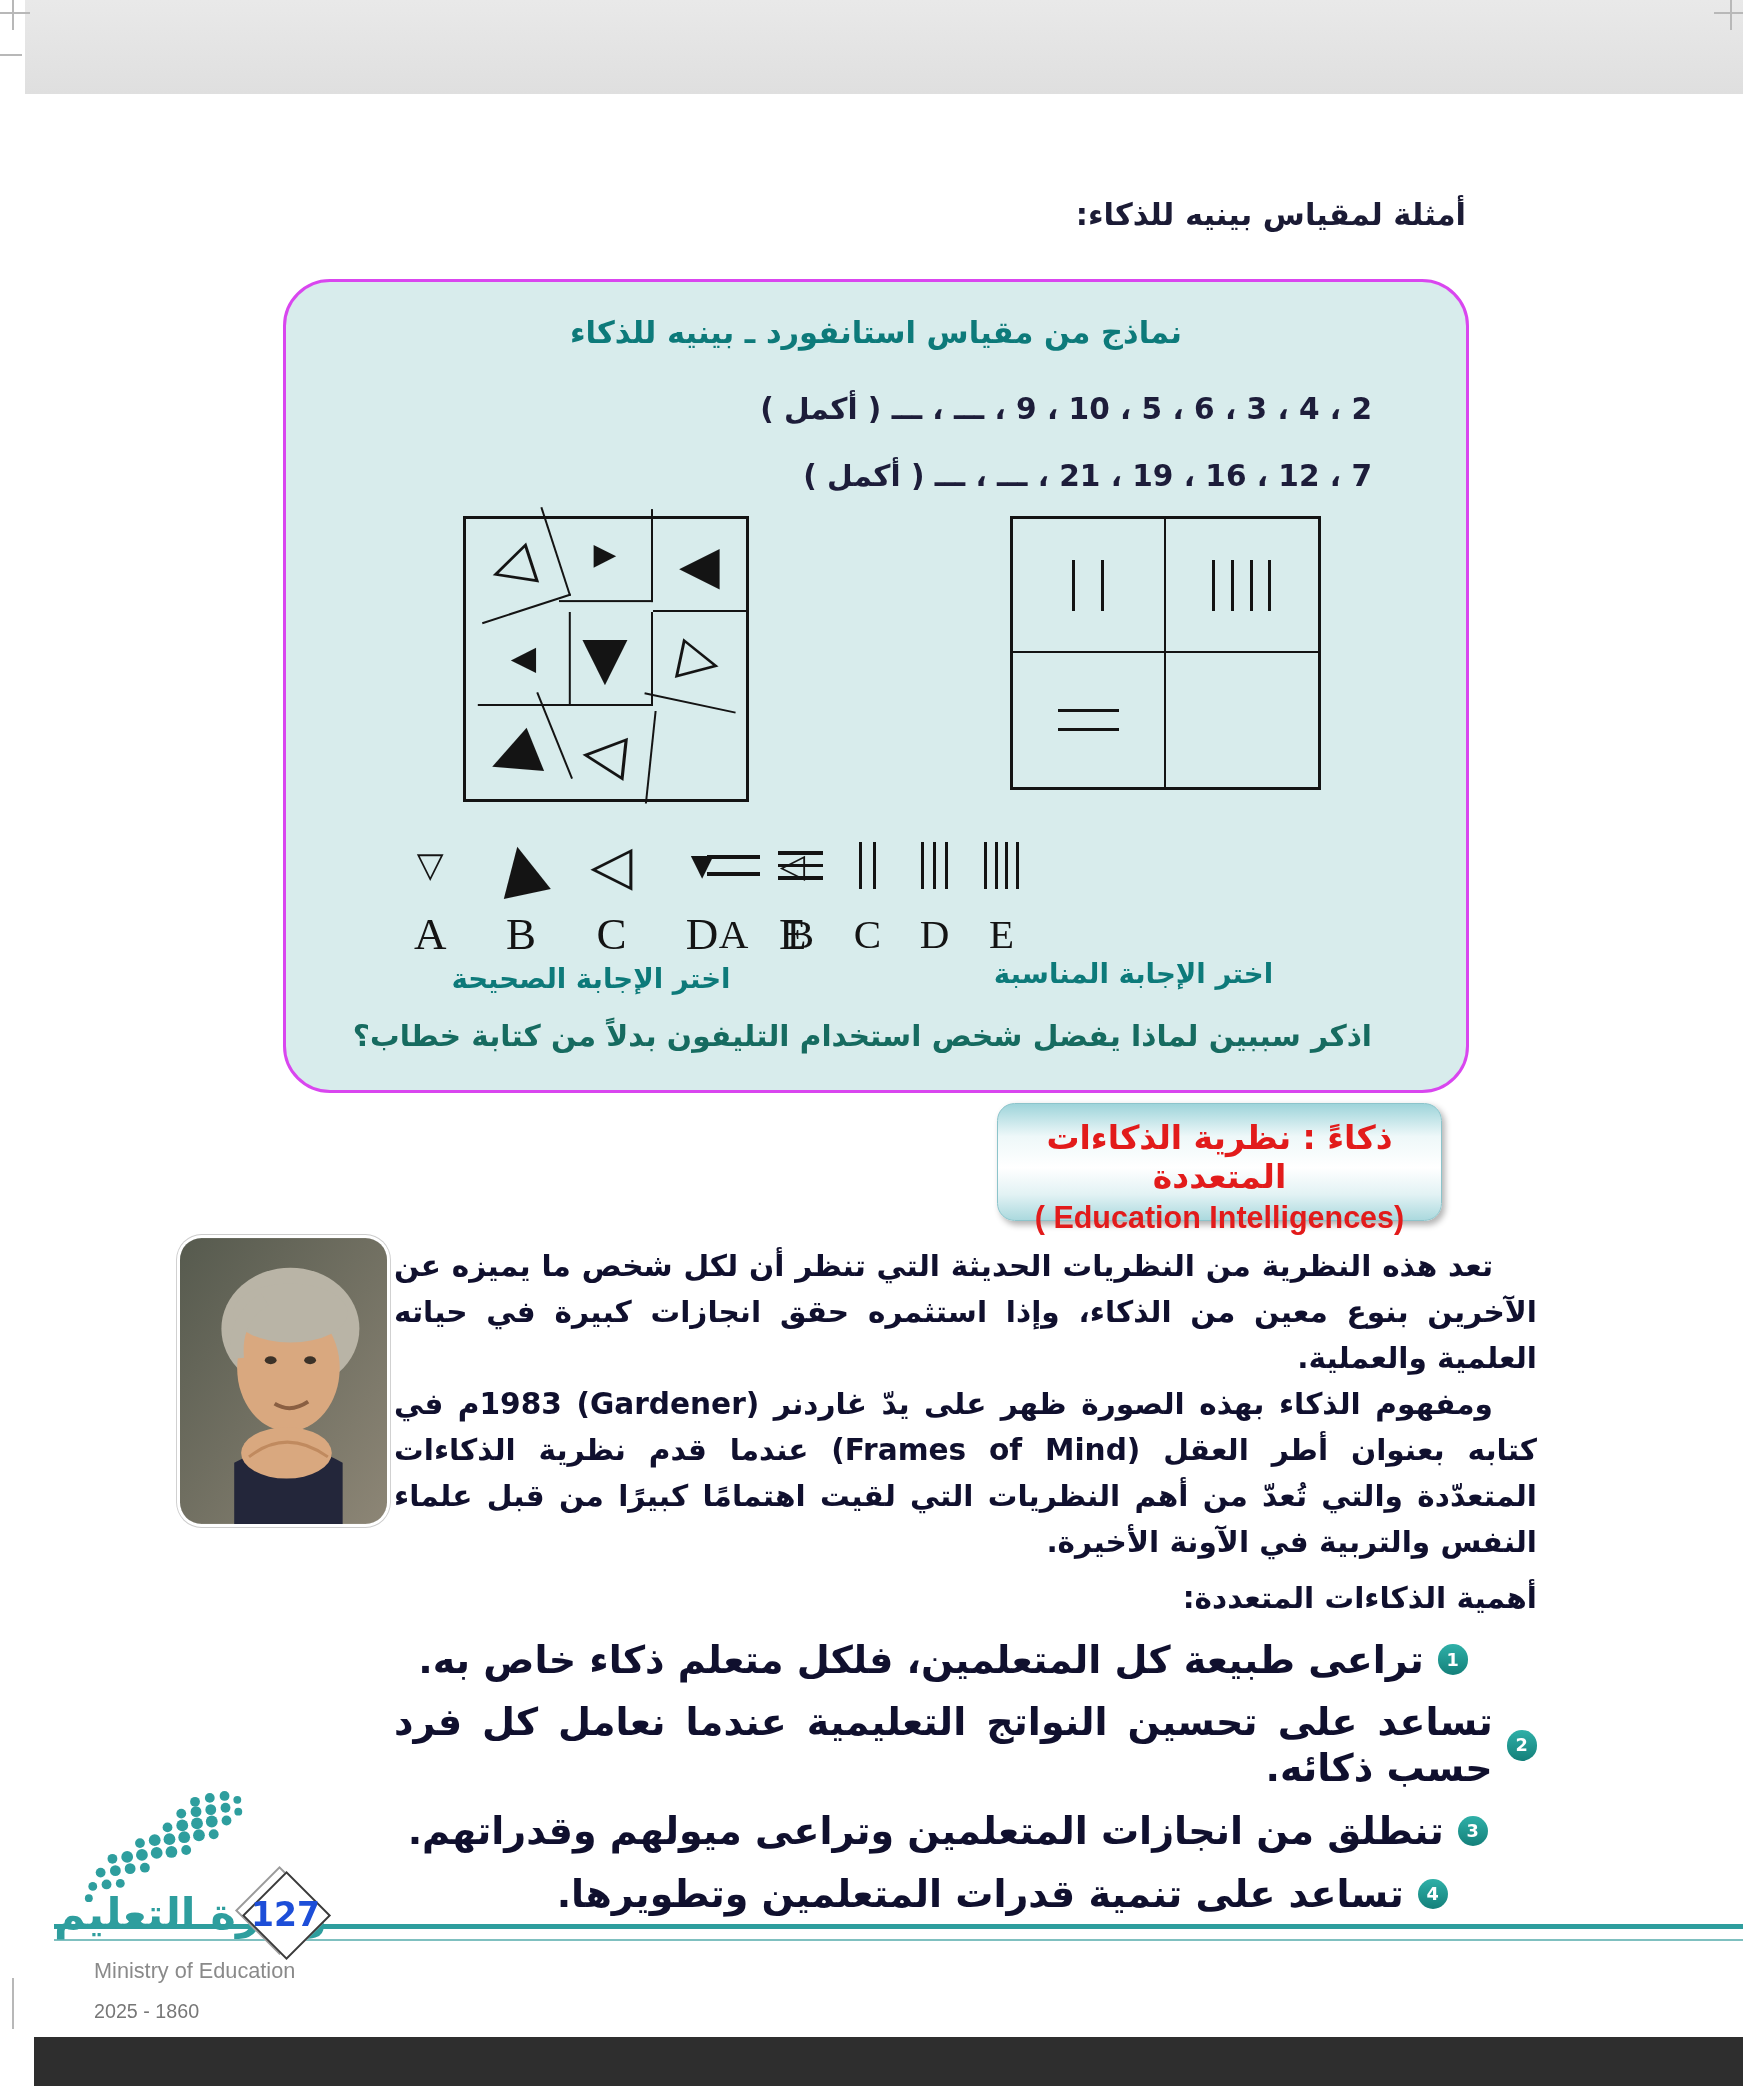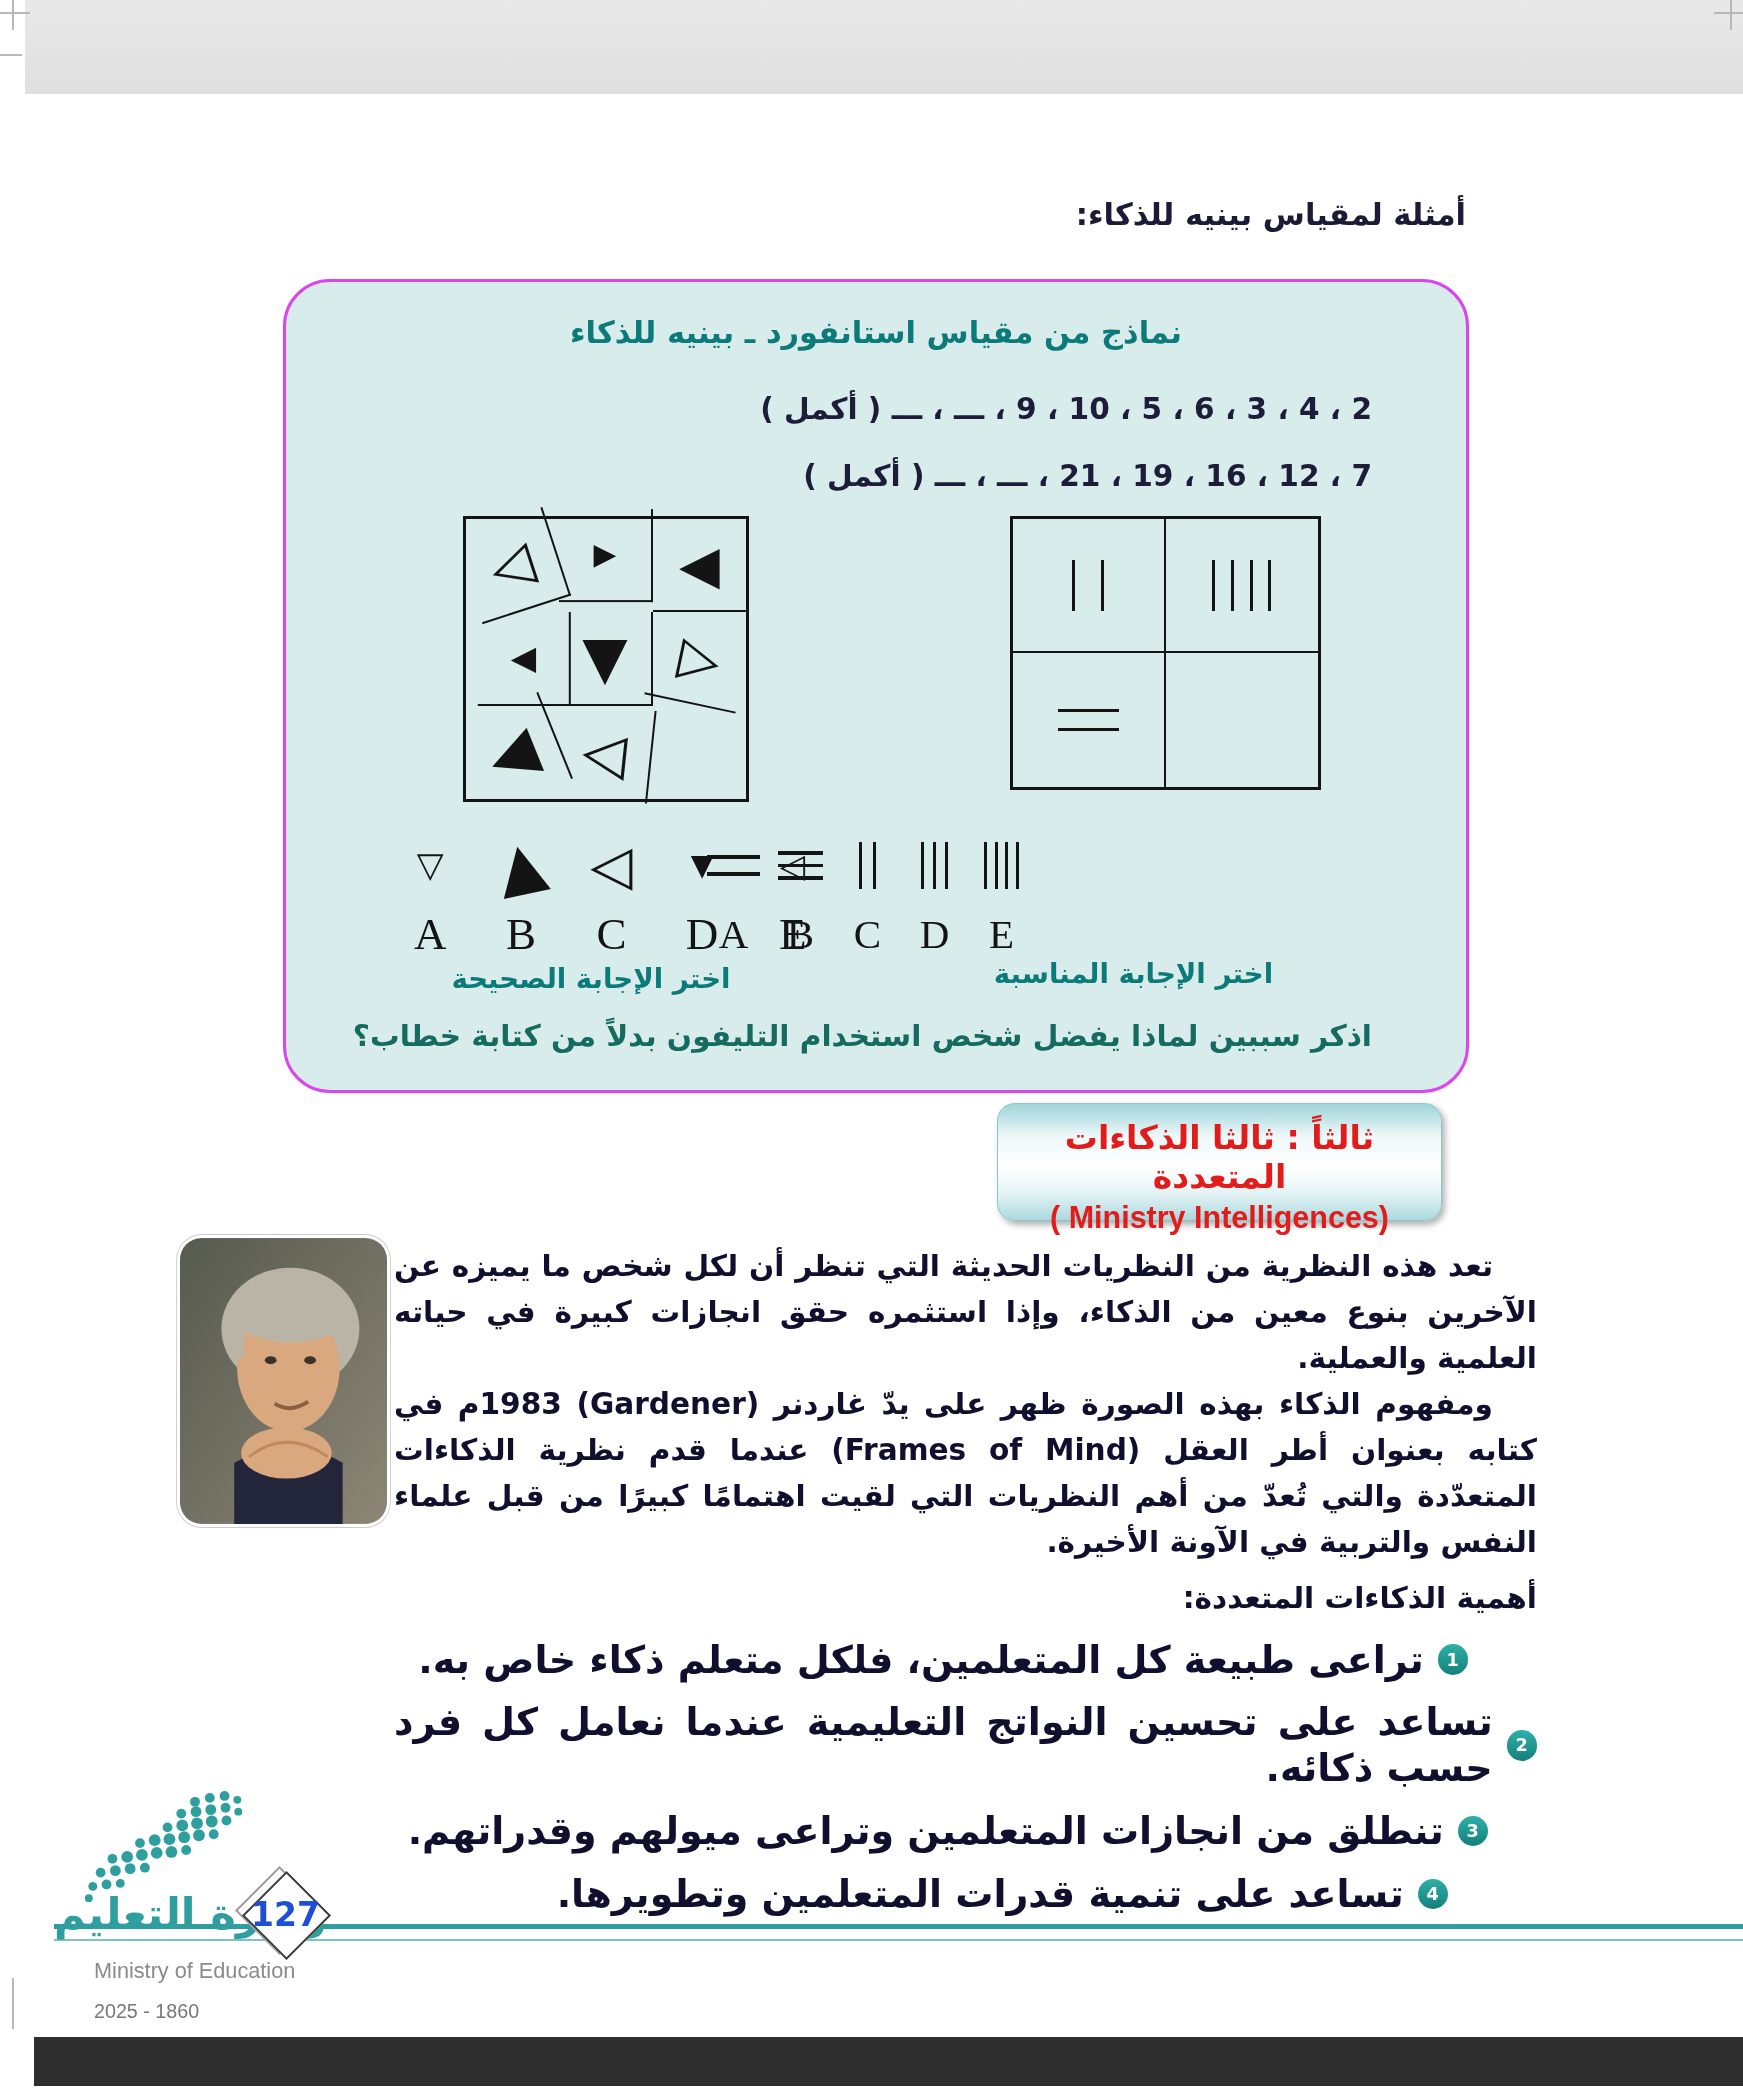--- a/index.html
+++ b/index.html
@@ -242,22 +242,22 @@
       <div class="slot">C</div>
       <div class="slot">D</div>
       <div class="slot">E</div>
     </div>
     <div class="caption cap-right">اختر الإجابة المناسبة</div>
 
     <div class="question">اذكر سببين لماذا يفضل شخص استخدام التليفون بدلاً من كتابة خطاب؟</div>
   </div>
 
   <div class="section-box">
-    <div class="section-ar">ثالثاً : ثالثا الذكاءات المتعددة</div>
-    <div class="section-en">( Ministry Intelligences)</div>
+    <div class="section-ar">ذكاءً : نظرية الذكاءات المتعددة</div>
+    <div class="section-en">( Education Intelligences)</div>
   </div>
 
   <div class="portrait">
     <svg viewBox="0 0 210 290" width="207" height="286">
       <defs>
         <linearGradient id="bgp" x1="0" y1="0" x2="1" y2="1">
           <stop offset="0" stop-color="#565a4e"></stop>
             <stop offset="1" stop-color="#8d8676"></stop>
         </linearGradient>
       </defs>

